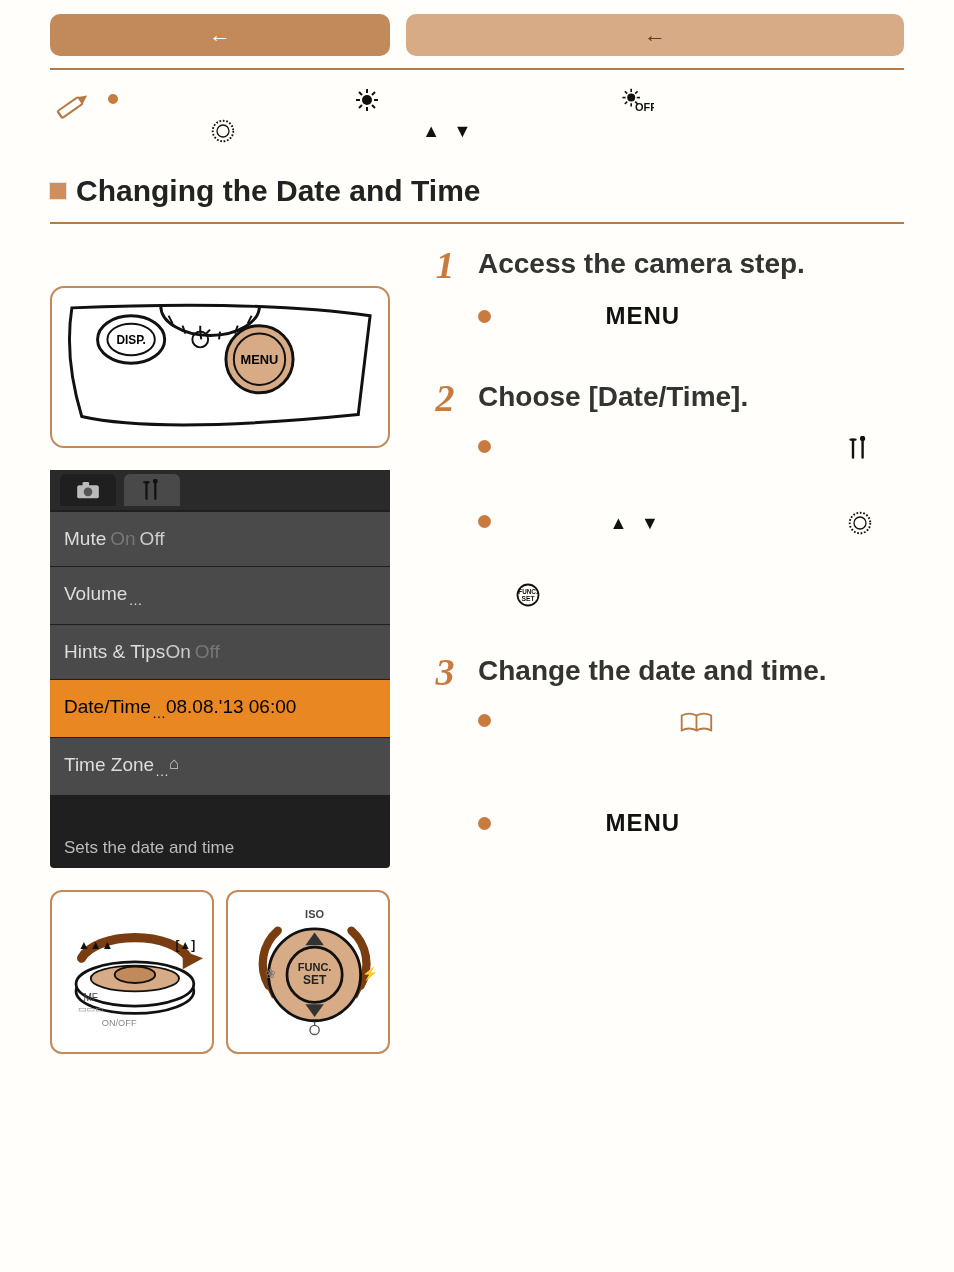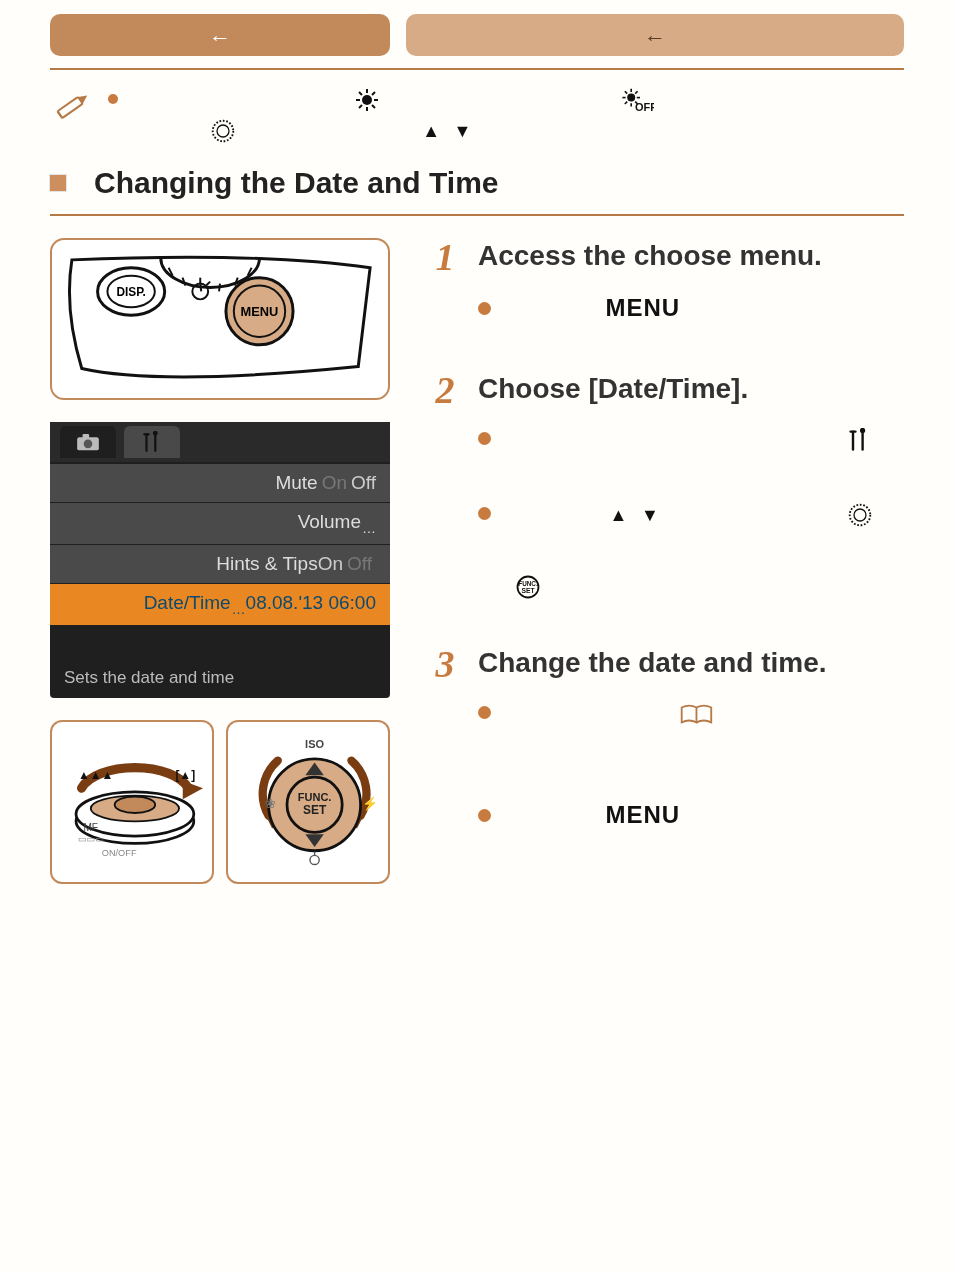--- a/index.html
+++ b/index.html
@@ -49,48 +49,48 @@
   
   .note { display:flex; gap:14px; color:var(--invis); font-size:20px; line-height:1.55; margin-bottom:14px;}
   .note .pencil-icon { flex:0 0 44px; display:flex; align-items:flex-start; justify-content:center; padding-top:4px;}
   .note .pencil-icon svg { width:40px; height:40px; }
   .note .body { flex:1; }
   .note .big-bullet { display:inline-block; width:10px; height:10px; border-radius:50%; background:var(--bullet); margin-right:12px; vertical-align:2px;}
   .inline-icon { display:inline-flex; vertical-align:-6px; margin:0 3px; }
   .inline-icon svg { height:24px; }
 
   
-  .section-head { display:flex; align-items:center; gap:28px; margin: 20px 0 14px 0;}
+  .section-head { display:flex; align-items:center; gap:10px; margin: 28px 0 14px 0;}
   .sq { width:16px; height:16px; background: #cd8f5d; box-shadow: 0 0 0 1px rgba(0,0,0,.1);}
   .section-head h2 { margin:0; font-size:30px; font-weight:bold; color:#222;}
 
   
   .cols { display:flex; gap:40px; margin-top:22px;}
   .left { width:340px; flex:0 0 340px; display:flex; flex-direction:column; gap:22px;}
   .right { flex:1; }
 
-  .figure { border:2px solid var(--accent); border-radius:14px; background:#fff; padding:10px; box-sizing:border-box; overflow:hidden; }
+  .figure { border:2px solid var(--accent); border-radius:14px; background:#fff; padding:10px; box-sizing:border-box; overflow:hidden;margin-top:40px; }
 
   
   .camera-top svg { width:100%; height:auto; display:block;}
 
   
   .lcd { background:#1f1f1f; border-radius:4px; font-family: Tahoma, Arial, sans-serif; font-size:19px; color:var(--lcd-txt); }
   .lcd .tabs { display:flex; align-items:center; background:#2a2a2a; height:40px; padding-left:10px; gap:8px;}
   .lcd .tab { width:56px; height:32px; display:flex; align-items:center; justify-content:center; border-top-left-radius:6px; border-top-right-radius:6px;}
   .lcd .tab.cam { background:#1f1f1f; color:#aaa;}
   .lcd .tab.tools { background:#494949; color:#fff; }
   .lcd .rows { padding:2px 0; }
-  .lcd .row { display:flex; justify-content:flex-end; padding:8px 14px; background:var(--lcd-row);}
+  .lcd .row { display:flex; justify-content:flex-start; padding:16px 14px; background:var(--lcd-row);}
   .lcd .row + .row { margin-top:1px;}
   .lcd .row .k { color:#ddd;}
   .lcd .row .v { color:#ccc;}
   .lcd .row .v .dim { color:var(--lcd-txt-off); margin:0 4px;}
   .lcd .row.hi { background:var(--lcd-row-hi); color:#fff;}
-  .lcd .row.hi .k, .lcd .row.hi .v { color:#0c4a6e;}
+  .lcd .row.hi .k, .lcd .row.hi .v { color:#000000;}
   .lcd .row .ell::after { content:"…"; font-size:14px; vertical-align:sub; margin-left:1px;}
   .lcd .hint { padding:6px 14px 10px; color:var(--lcd-hint); font-size:17px;margin-top:35px;}
   .home-glyph { font-size:17px; }
 
   
   .pair { display:flex; gap:12px;}
   .mini { flex:1; border:2px solid var(--accent); border-radius:12px; background:#fff; display:flex; align-items:center; justify-content:flex-end; height:160px;}
   .mini svg { width:92%; height:auto;}
 
   
@@ -288,20 +288,24 @@
             <span class="v"></span>
           </div>
           <div class="row">
             <span class="k">Hints &amp; Tips</span>
             <span class="v"><span>On</span><span class="dim">Off</span></span>
           </div>
           <div class="row hi">
             <span class="k ell">Date/Time</span>
             <span class="v">08.08.'13 06:00</span>
           </div>
+          <div class="row">
+            <span class="k ell">Time Zone</span>
+            <span class="v home-glyph">⌂</span>
+          </div>
         </div>
         <div class="hint">Sets the date and time</div>
       </div>
 
       <div class="pair">
         <div class="mini">
           <svg viewBox="0 0 160 150">
             <ellipse cx="76" cy="96" rx="64" ry="24" fill="#fff" stroke="#111" stroke-width="3"></ellipse>
             <ellipse cx="76" cy="88" rx="64" ry="24" fill="#fff" stroke="#111" stroke-width="3"></ellipse>
             <ellipse cx="76" cy="82" rx="48" ry="14" fill="#d6ab85" stroke="#111" stroke-width="2"></ellipse>
@@ -346,21 +350,21 @@
           </svg>
         </div>
       </div>
     </div>
 
     <div class="right">
 
       <div class="step">
         <div class="step-head">
           <div class="step-num">1</div>
-          <div class="step-title">Access the choose menu.</div>
+          <div class="step-title">Access the camera step.</div>
         </div>
         <div class="step-body">
           <p>
             <span class="bullet"></span>
             <span>Press the </span>
             <span class="menu-word">MENU</span>
             <span> button.</span>
           </p>
         </div>
       </div>

